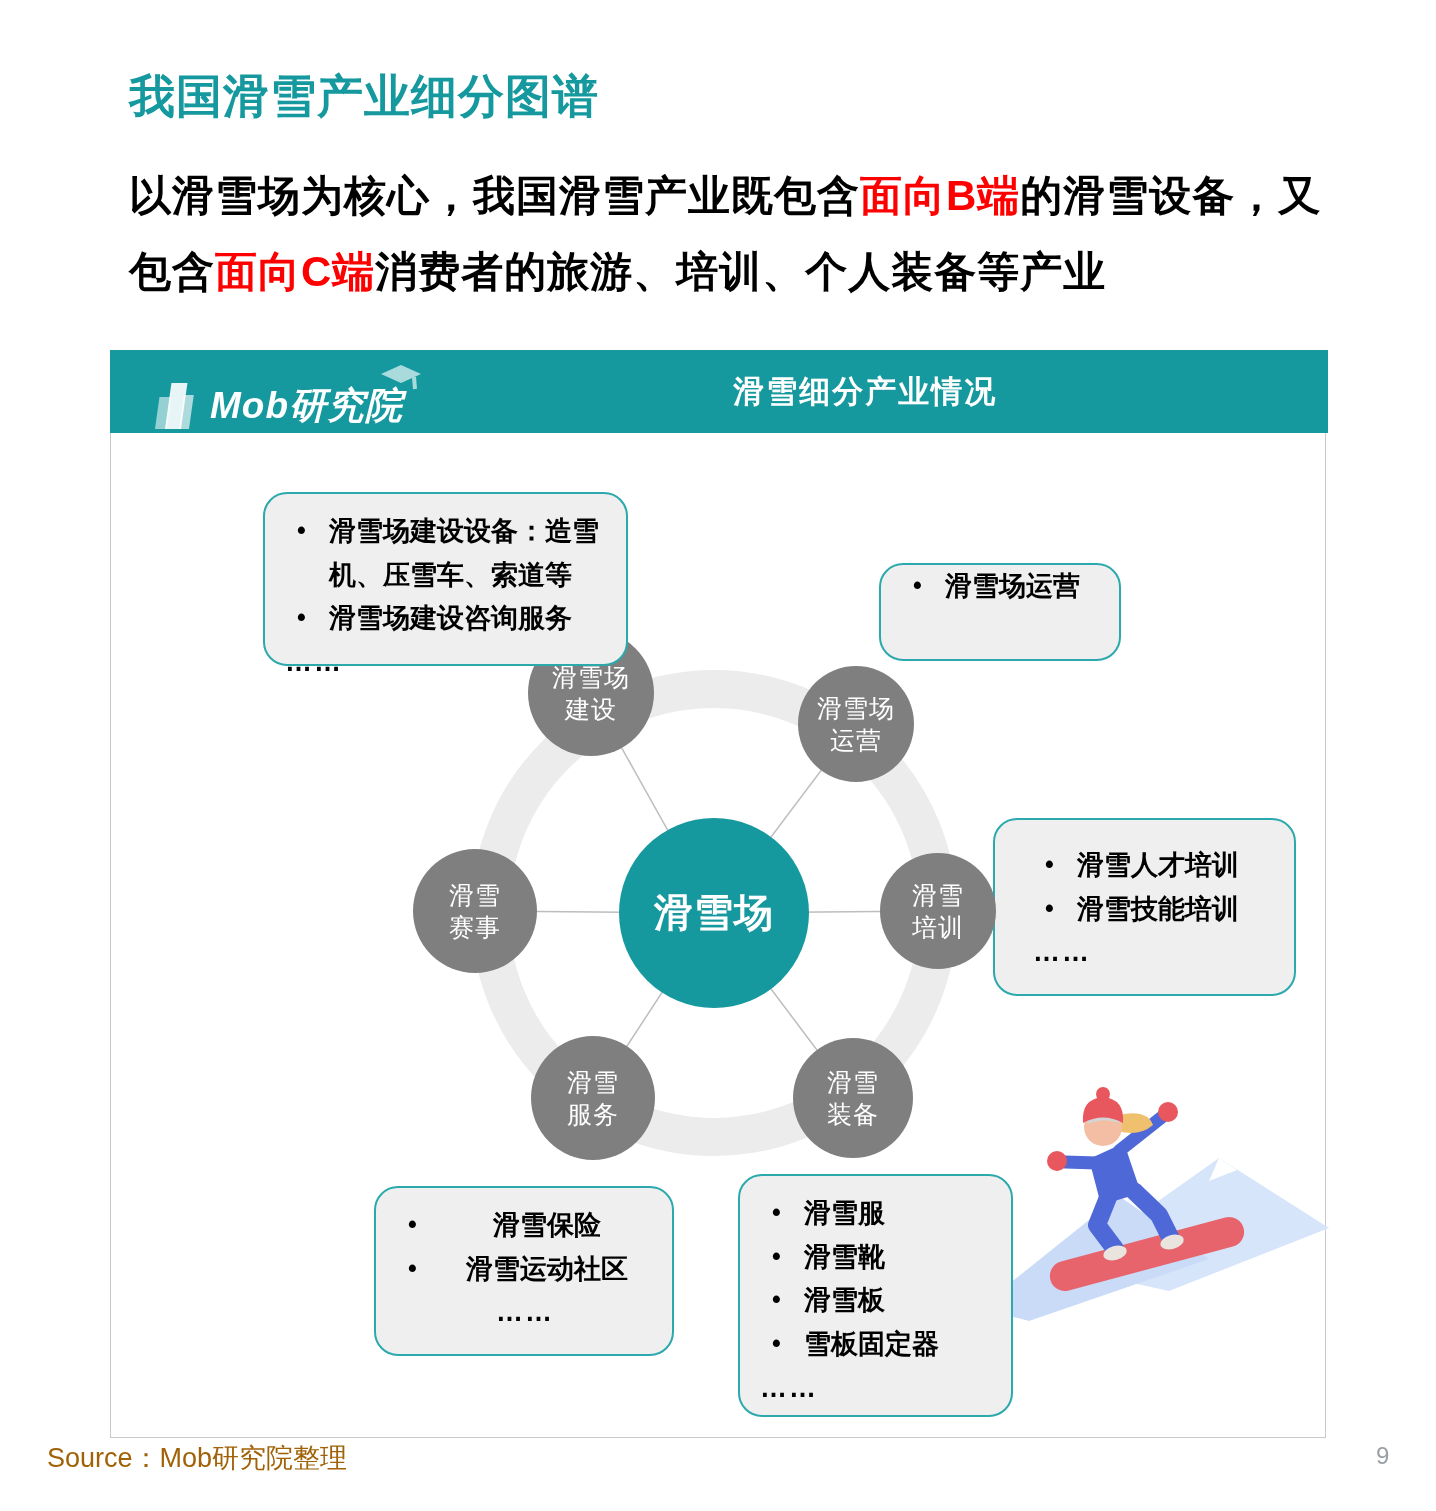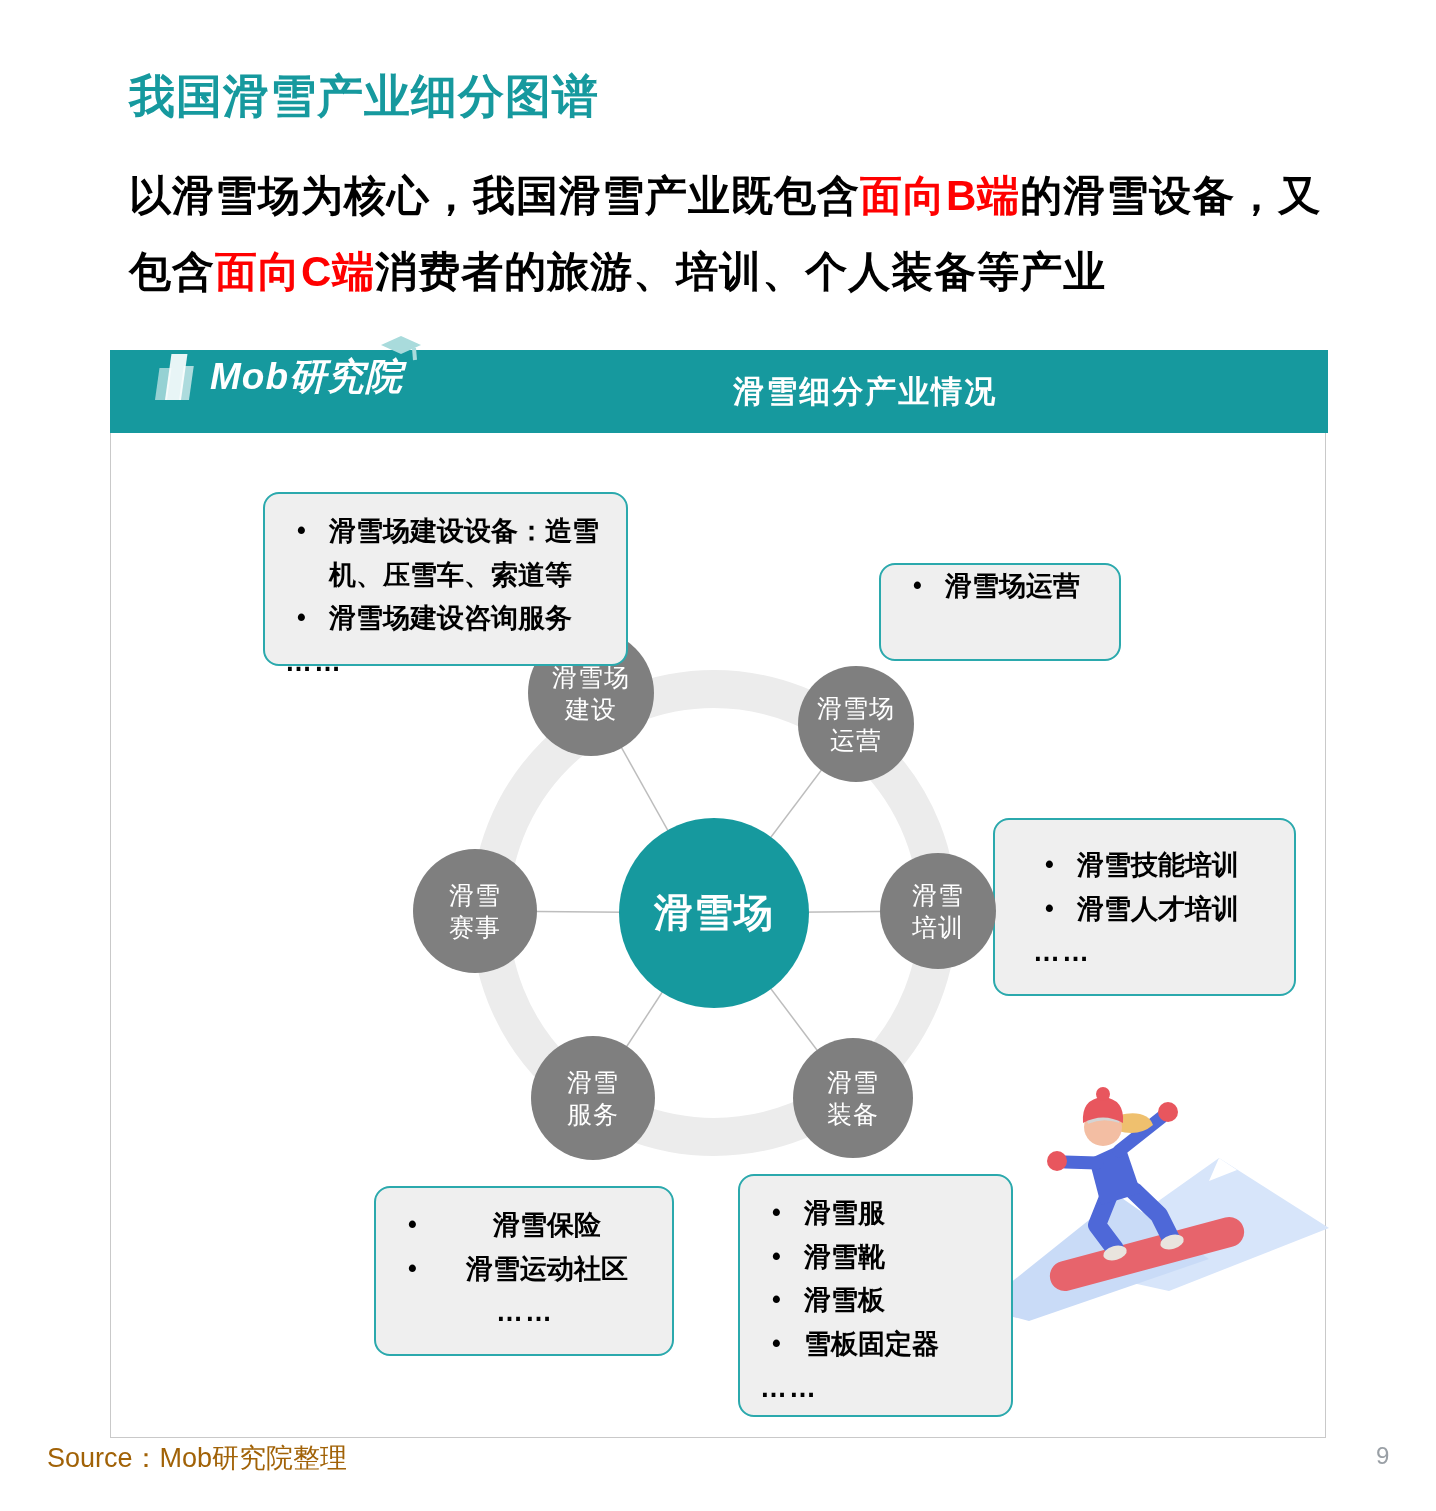--- a/index.html
+++ b/index.html
@@ -26,21 +26,21 @@
     color:#000;line-height:1.82;letter-spacing:1px;white-space:nowrap;
   }
   .hl{color:var(--accent-red);}
   
   .panel{
     position:absolute;left:110px;top:350px;width:1216px;height:1088px;
     background:#fff;border:1px solid #C9C9C9;box-sizing:border-box;
   }
   .panel-header{
     position:absolute;left:-1px;top:-1px;width:1218px;height:83px;
-    background:var(--teal);display:flex;align-items:flex-start;
+    background:var(--teal);display:flex;align-items:flex-end;
     padding-left:38px;box-sizing:border-box;
   }
   .logo{display:flex;align-items:center;gap:10px;position:relative;}
   .logo-text{
     color:#fff;font-size:37px;font-weight:bold;font-style:italic;
     letter-spacing:1px;position:relative;
   }
   .grad-cap{position:absolute;right:-20px;top:-18px;}
   .panel-title{
     position:absolute;left:62%;top:50%;transform:translate(-50%,-50%);
@@ -60,21 +60,21 @@
   }
   .n-construction{left:417px;top:279px;width:126px;height:126px;}
   .n-operation{left:687px;top:315px;width:116px;height:116px;}
   .n-events{left:302px;top:498px;width:124px;height:124px;}
   .n-training{left:769px;top:502px;width:116px;height:116px;}
   .n-service{left:420px;top:685px;width:124px;height:124px;}
   .n-equipment{left:682px;top:687px;width:120px;height:120px;}
   
   .callout{
     position:absolute;background:var(--callout-bg);border:2px solid var(--teal-border);
-    border-radius:16px;box-sizing:border-box;z-index:4;font-weight:bold;
+    border-radius:24px;box-sizing:border-box;z-index:4;font-weight:bold;
     font-size:27px;color:#000;padding:16px 18px 10px 16px;
   }
   .callout ul{list-style:none;margin:0;padding:0;}
   .callout li{position:relative;padding-left:48px;line-height:1.62;}
   .callout li::before{content:"•";position:absolute;left:16px;top:0;font-size:25px;}
   .callout .more{line-height:1.62;padding-left:4px;letter-spacing:2px;}
   .co-construction{left:152px;top:141px;width:365px;height:174px;z-index:6;}
   .co-operation{left:768px;top:212px;width:242px;height:98px;z-index:6;display:flex;align-items:flex-start;padding-top:0;padding-bottom:0;}
   .co-events{left:36px;top:510px;width:274px;height:105px;display:flex;align-items:center;padding-top:0;padding-bottom:0;}
   .co-training{left:882px;top:467px;width:303px;height:178px;padding-left:34px;padding-top:24px;}
@@ -162,22 +162,22 @@
 
     <div class="callout co-operation">
       <ul>
         <li>滑雪场运营</li>
       </ul>
     </div>
 
 
     <div class="callout co-training">
       <ul>
+        <li>滑雪人才培训</li>
         <li>滑雪技能培训</li>
-        <li>滑雪人才培训</li>
       </ul>
       <div class="more">……</div>
     </div>
 
     <div class="callout co-service">
       <ul>
         <li>滑雪保险</li>
         <li>滑雪运动社区</li>
       </ul>
       <div class="more">……</div>

